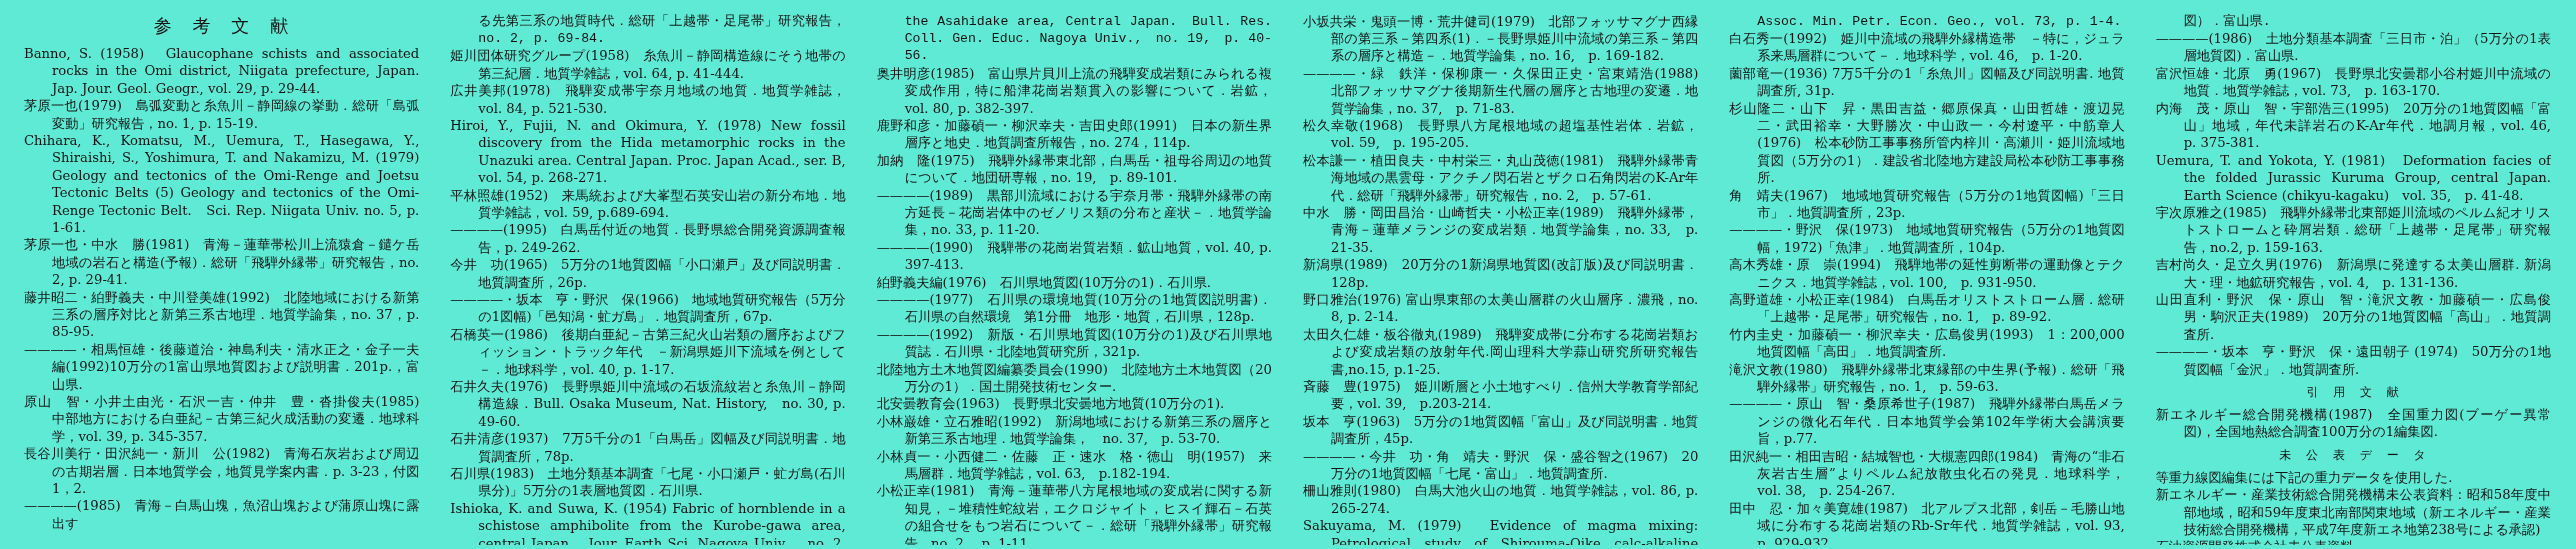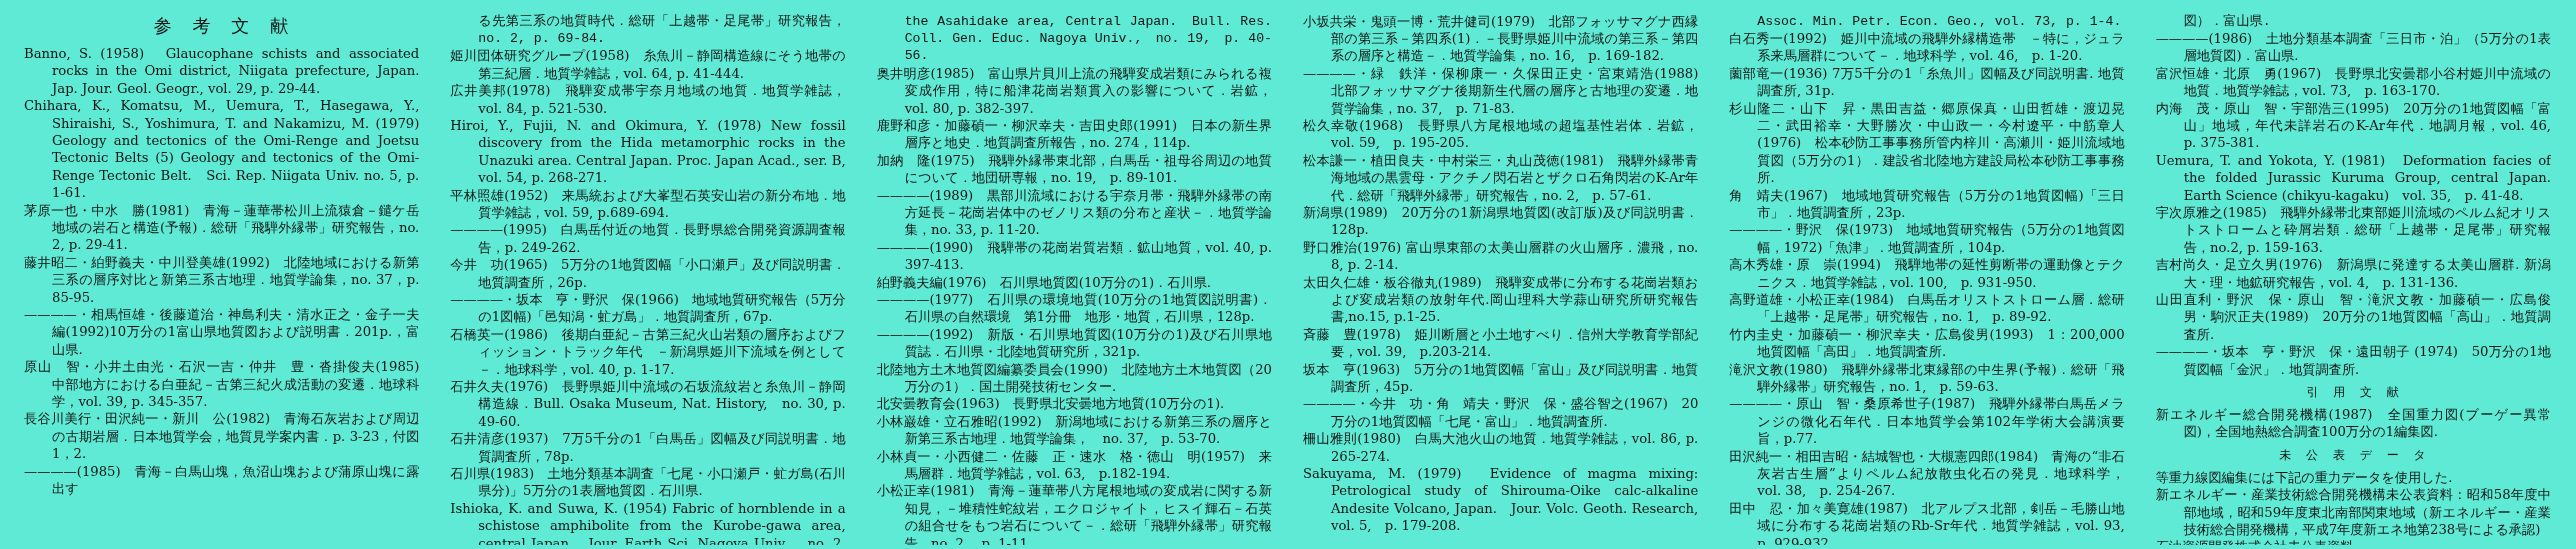--- a/index.html
+++ b/index.html
@@ -47,20 +47,21 @@
     letter-spacing: 1.4px;
   }
 </style>
 </head>
 <body>
 
 <div class="page">
   <div class="col">
       <p class="page-title">参　考　文　献</p>
       <p class="entry">Banno, S. (1958)　Glaucophane schists and associated rocks in the Omi district, Niigata prefecture, Japan.　Jap. Jour. Geol. Geogr., vol. 29, p. 29-44.</p>
+      <p class="entry">茅原一也(1979)　島弧変動と糸魚川－静岡線の挙動．総研「島弧変動」研究報告，no. 1, p. 15-19.</p>
       <p class="entry">Chihara, K., Komatsu, M., Uemura, T., Hasegawa, Y., Shiraishi, S., Yoshimura, T. and Nakamizu, M. (1979)　Geology and tectonics of the Omi-Renge and Joetsu Tectonic Belts (5) Geology and tectonics of the Omi-Renge Tectonic Belt.　Sci. Rep. Niigata Univ. no. 5, p. 1-61.</p>
       <p class="entry">茅原一也・中水　勝(1981)　青海－蓮華帯松川上流猿倉－鑓ケ岳地域の岩石と構造(予報)．総研「飛騨外縁帯」研究報告，no. 2, p. 29-41.</p>
       <p class="entry">藤井昭二・絈野義夫・中川登美雄(1992)　北陸地域における新第三系の層序対比と新第三系古地理．地質学論集，no. 37，p. 85-95.</p>
       <p class="entry">————・相馬恒雄・後藤道治・神島利夫・清水正之・金子一夫編(1992)10万分の1富山県地質図および説明書．201p.，富山県.</p>
       <p class="entry">原山　智・小井土由光・石沢一吉・仲井　豊・沓掛俊夫(1985)　中部地方における白亜紀－古第三紀火成活動の変遷．地球科学，vol. 39, p. 345-357.</p>
       <p class="entry">長谷川美行・田沢純一・新川　公(1982)　青海石灰岩および周辺の古期岩層．日本地質学会，地質見学案内書．p. 3-23，付図1，2.</p>
       <p class="entry">————(1985)　青海－白馬山塊，魚沼山塊および蒲原山塊に露出す</p>
     </div>
   <div class="col">
       <p class="entry cont">る先第三系の地質時代．総研「上越帯・足尾帯」研究報告，no. 2, p. 69-84.</p>
@@ -92,24 +93,25 @@
       <p class="entry">小林巌雄・立石雅昭(1992)　新潟地域における新第三系の層序と新第三系古地理．地質学論集，　no. 37,　p. 53-70.</p>
       <p class="entry">小林貞一・小西健二・佐藤　正・速水　格・徳山　明(1957)　来馬層群．地質学雑誌，vol. 63,　p.182-194.</p>
       <p class="entry">小松正幸(1981)　青海－蓮華帯八方尾根地域の変成岩に関する新知見，－堆積性蛇紋岩，エクロジャイト，ヒスイ輝石－石英の組合せをもつ岩石について－．総研「飛騨外縁帯」研究報告，no. 2,　p. 1-11.</p>
       <p class="entry">Komatsu, M. (1990)　Hida "Gaien" Belt and Joetsu Belt;in Ichikawa et al. eds.,　Pre-Cretaceous terranes of Japan.　Publ. IGCP no. 224.　p. 25-40.</p>
     </div>
   <div class="col">
       <p class="entry">小坂共栄・鬼頭一博・荒井健司(1979)　北部フォッサマグナ西縁部の第三系－第四系(1)．－長野県姫川中流域の第三系－第四系の層序と構造－．地質学論集，no. 16,　p. 169-182.</p>
       <p class="entry">————・緑　鉄洋・保柳康一・久保田正史・宮東靖浩(1988)　北部フォッサマグナ後期新生代層の層序と古地理の変遷．地質学論集，no. 37,　p. 71-83.</p>
       <p class="entry">松久幸敬(1968)　長野県八方尾根地域の超塩基性岩体．岩鉱，vol. 59,　p. 195-205.</p>
       <p class="entry">松本謙一・植田良夫・中村栄三・丸山茂徳(1981)　飛騨外縁帯青海地域の黒雲母・アクチノ閃石岩とザクロ石角閃岩のK-Ar年代．総研「飛騨外縁帯」研究報告，no. 2,　p. 57-61.</p>
+      <p class="entry">中水　勝・岡田昌治・山崎哲夫・小松正幸(1989)　飛騨外縁帯，青海－蓮華メランジの変成岩類．地質学論集，no. 33,　p. 21-35.</p>
       <p class="entry">新潟県(1989)　20万分の1新潟県地質図(改訂版)及び同説明書．128p.</p>
       <p class="entry">野口雅治(1976) 富山県東部の太美山層群の火山層序．濃飛，no. 8, p. 2-14.</p>
       <p class="entry">太田久仁雄・板谷徹丸(1989)　飛騨変成帯に分布する花崗岩類および変成岩類の放射年代.岡山理科大学蒜山研究所研究報告書,no.15, p.1-25.</p>
-      <p class="entry">斉藤　豊(1978)　姫川断層と小土地すべり．信州大学教育学部紀要，vol. 39,　p.203-214.</p>
+      <p class="entry">斉藤　豊(1975)　姫川断層と小土地すべり．信州大学教育学部紀要，vol. 39,　p.203-214.</p>
       <p class="entry">坂本　亨(1963)　5万分の1地質図幅「富山」及び同説明書．地質調査所，45p.</p>
       <p class="entry">————・今井　功・角　靖夫・野沢　保・盛谷智之(1967)　20万分の1地質図幅「七尾・富山」．地質調査所.</p>
       <p class="entry">柵山雅則(1980)　白馬大池火山の地質．地質学雑誌，vol. 86, p. 265-274.</p>
       <p class="entry">Sakuyama, M. (1979)　Evidence of magma mixing: Petrological study of Shirouma-Oike calc-alkaline Andesite Volcano, Japan.　Jour. Volc. Geoth. Research,　vol. 5,　p. 179-208.</p>
     </div>
   <div class="col">
       <p class="entry cont">Assoc. Min. Petr. Econ. Geo., vol. 73, p. 1-4.</p>
       <p class="entry">白石秀一(1992)　姫川中流域の飛騨外縁構造帯　－特に，ジュラ系来馬層群について－．地球科学，vol. 46,　p. 1-20.</p>
       <p class="entry">薗部竜一(1936) 7万5千分の1「糸魚川」図幅及び同説明書. 地質調査所, 31p.</p>
       <p class="entry">杉山隆二・山下　昇・黒田吉益・郷原保真・山田哲雄・渡辺晃二・武田裕幸・大野勝次・中山政一・今村遼平・中筋章人(1976)　松本砂防工事事務所管内梓川・高瀬川・姫川流域地質図（5万分の1）．建設省北陸地方建設局松本砂防工事事務所.</p>

